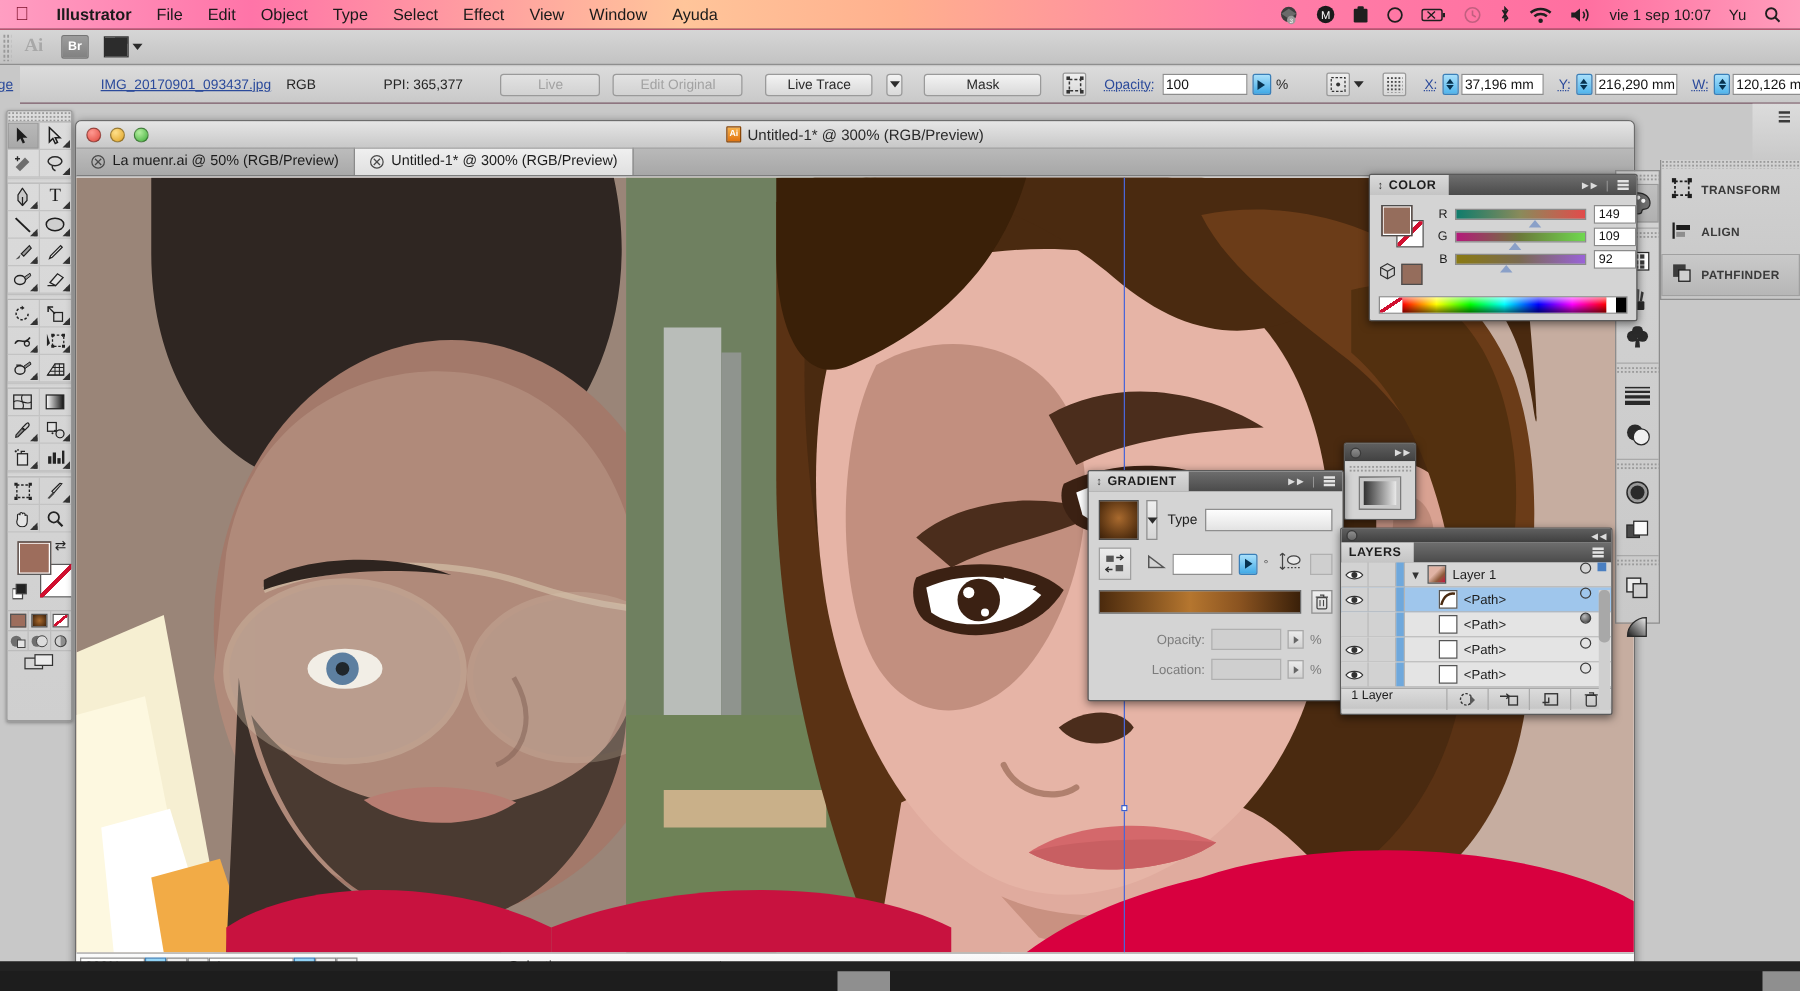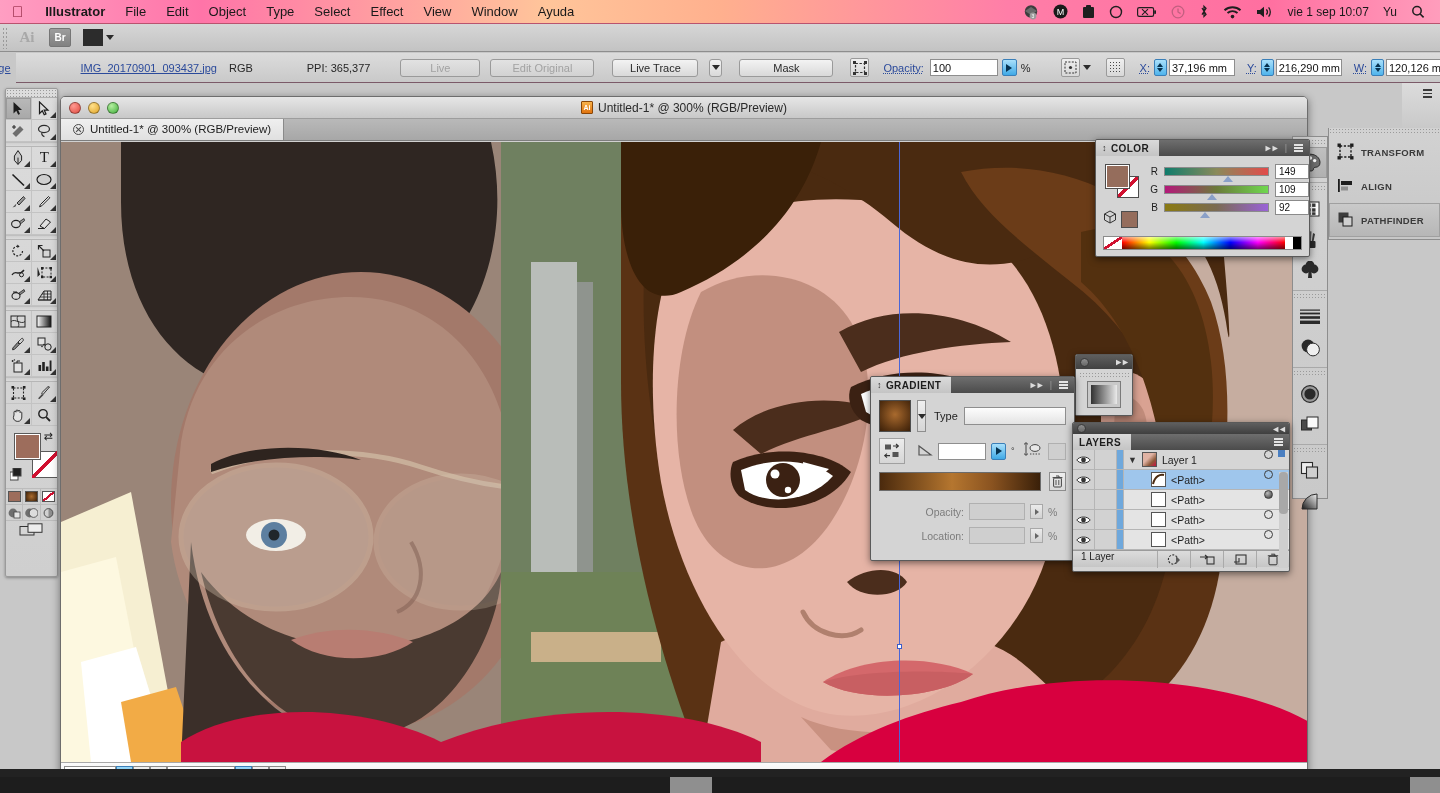--- a/index.html
+++ b/index.html
@@ -771,20 +771,24 @@
           <span class="tl y"></span>
           <span class="tl g"></span>
         </span>
         <span class="tt">
           <span class="aidoc-icon">Ai</span>
           <span>Untitled-1* @ 300% (RGB/Preview)</span>
         </span>
       </div>
 
       <div id="doctabs">
+        <div class="dtab">
+          <span class="xcircle"></span>
+          <span>La muenr.ai @ 50% (RGB/Preview)</span>
+        </div>
         <div class="dtab active">
           <span class="xcircle"></span>
           <span>Untitled-1* @ 300% (RGB/Preview)</span>
         </div>
       </div>
 
       <div id="canvas">
         <div id="artboard">
           <svg id="photo" viewBox="0 0 1248 620" preserveAspectRatio="none">
 

